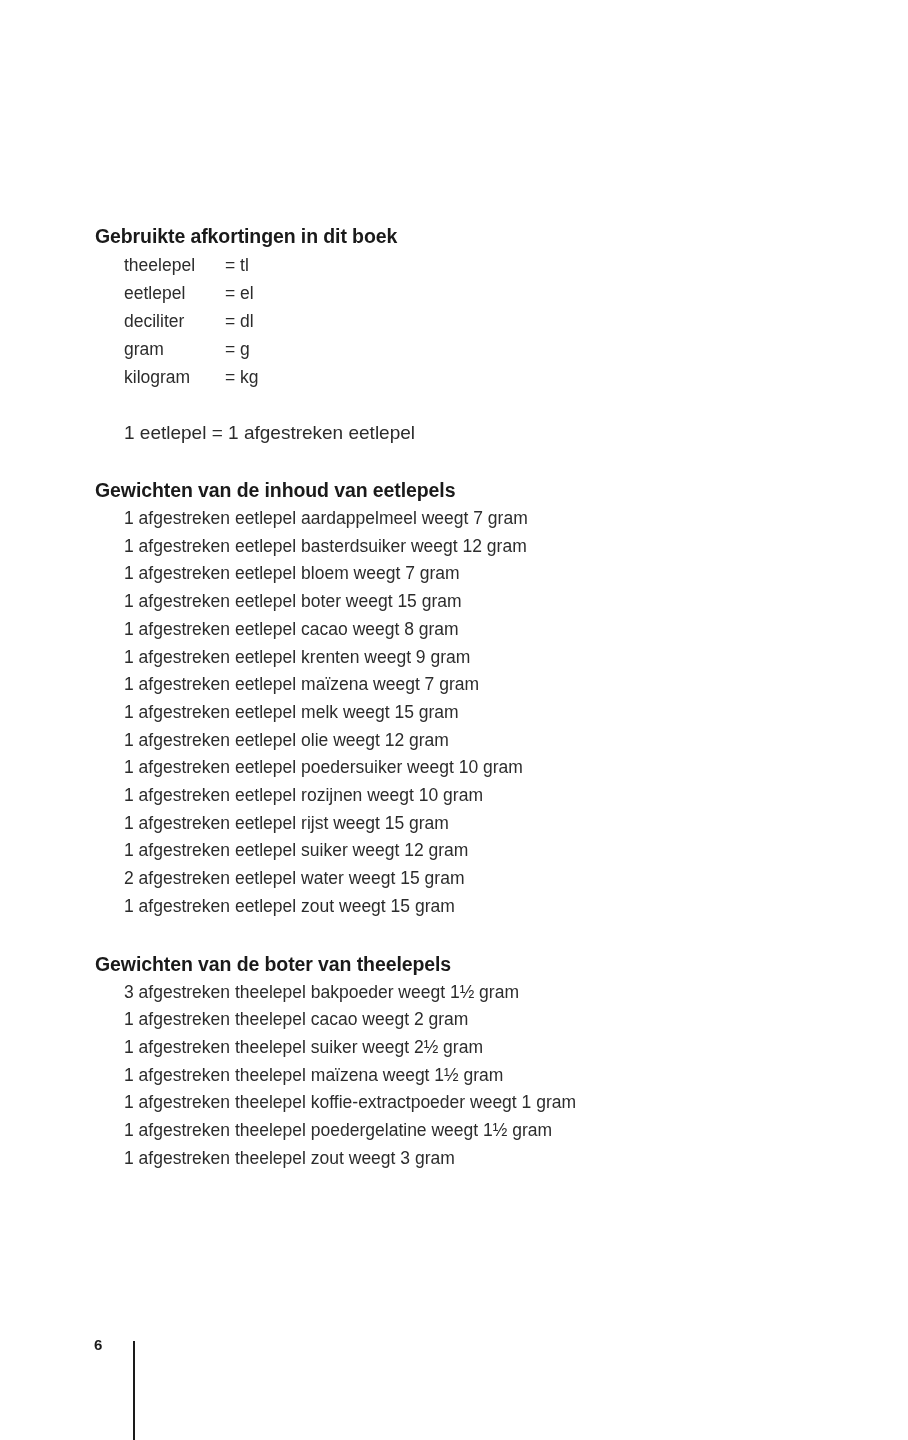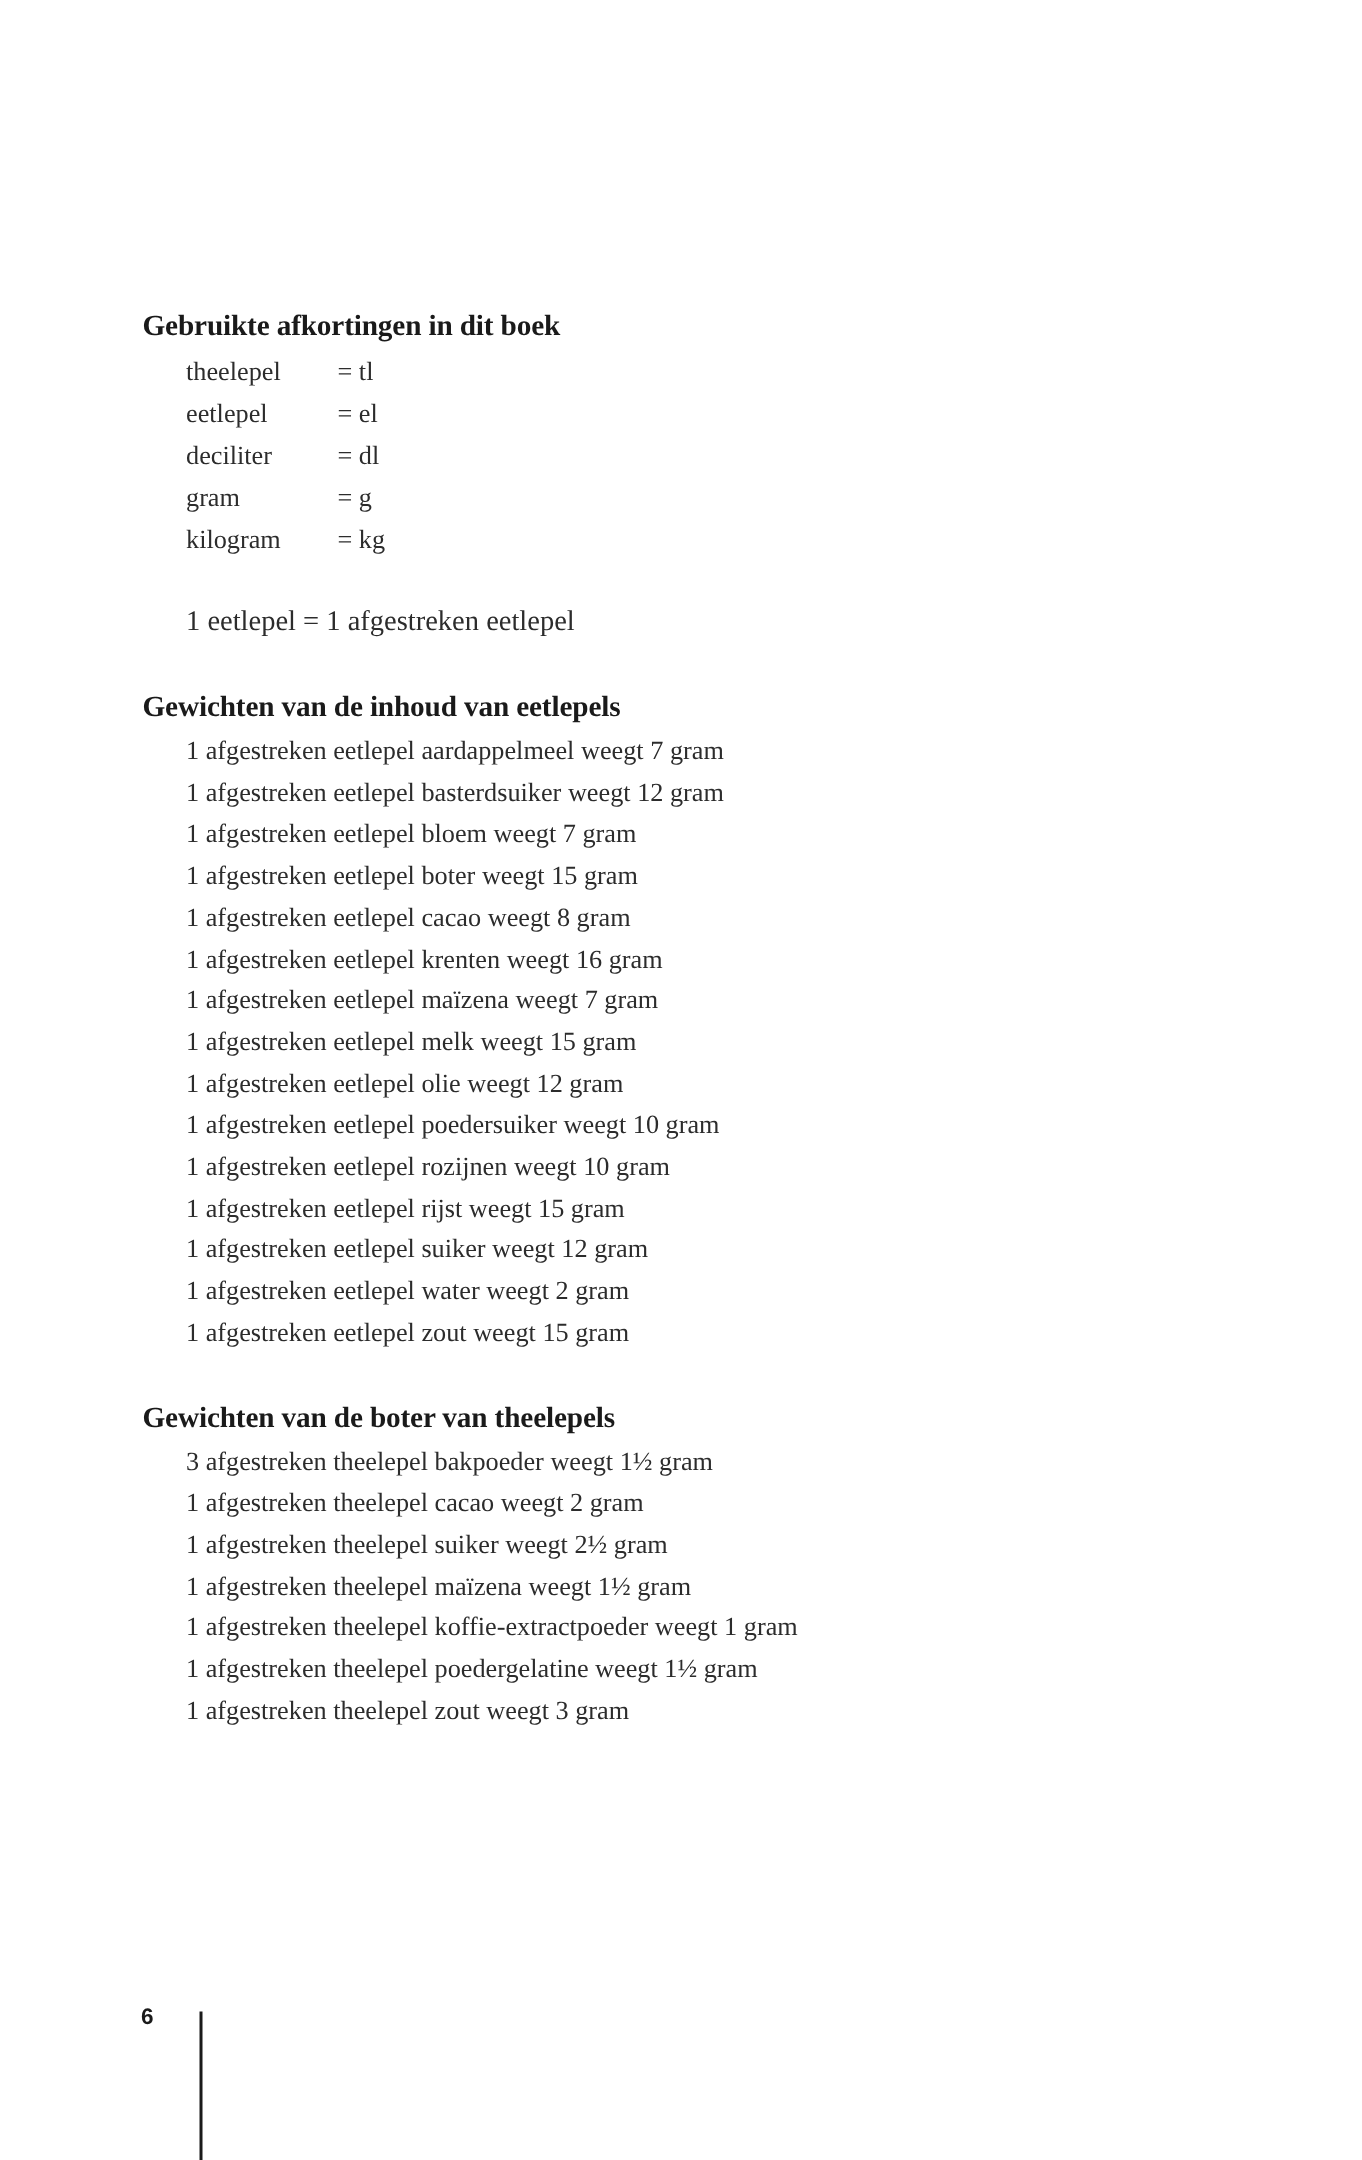--- a/index.html
+++ b/index.html
@@ -11,23 +11,22 @@
     position: relative;
     width: 908px;
     height: 1440px;
     background: #ffffff;
     overflow: hidden;
     font-family: "Liberation Sans", "DejaVu Sans", sans-serif;
   }
   .content {
     position: absolute;
     left: 95px;
-    top: 205px;
+    top: 223px;
     width: 740px;
-    font-family: Liberation Serif, serif;
   }
 
   h2.section-heading {
     margin: 0;
     font-size: 19.5px;
     font-weight: bold;
     color: #1a1a1a;
     letter-spacing: -0.1px;
     line-height: 26px;
   }
@@ -135,29 +134,29 @@
     <h2 class="section-heading">Gewichten van de inhoud van eetlepels</h2>
 
     <div class="gap-after-heading"></div>
 
     <div class="indent-block">
       <div class="list-line">1 afgestreken eetlepel aardappelmeel weegt 7 gram</div>
       <div class="list-line">1 afgestreken eetlepel basterdsuiker weegt 12 gram</div>
       <div class="list-line">1 afgestreken eetlepel bloem weegt 7 gram</div>
       <div class="list-line">1 afgestreken eetlepel boter weegt 15 gram</div>
       <div class="list-line">1 afgestreken eetlepel cacao weegt 8 gram</div>
-      <div class="list-line">1 afgestreken eetlepel krenten weegt 16 gram</div>
+      <div class="list-line">1 afgestreken eetlepel krenten weegt 9 gram</div>
       <div class="list-line">1 afgestreken eetlepel maïzena weegt 7 gram</div>
       <div class="list-line">1 afgestreken eetlepel melk weegt 15 gram</div>
       <div class="list-line">1 afgestreken eetlepel olie weegt 12 gram</div>
       <div class="list-line">1 afgestreken eetlepel poedersuiker weegt 10 gram</div>
       <div class="list-line">1 afgestreken eetlepel rozijnen weegt 10 gram</div>
       <div class="list-line">1 afgestreken eetlepel rijst weegt 15 gram</div>
       <div class="list-line">1 afgestreken eetlepel suiker weegt 12 gram</div>
-      <div class="list-line">1 afgestreken eetlepel water weegt 2 gram</div>
+      <div class="list-line">2 afgestreken eetlepel water weegt 15 gram</div>
       <div class="list-line">1 afgestreken eetlepel zout weegt 15 gram</div>
     </div>
 
     <div class="gap-section"></div>
 
     <h2 class="section-heading">Gewichten van de boter van theelepels</h2>
 
     <div class="gap-after-heading"></div>
 
     <div class="indent-block">

